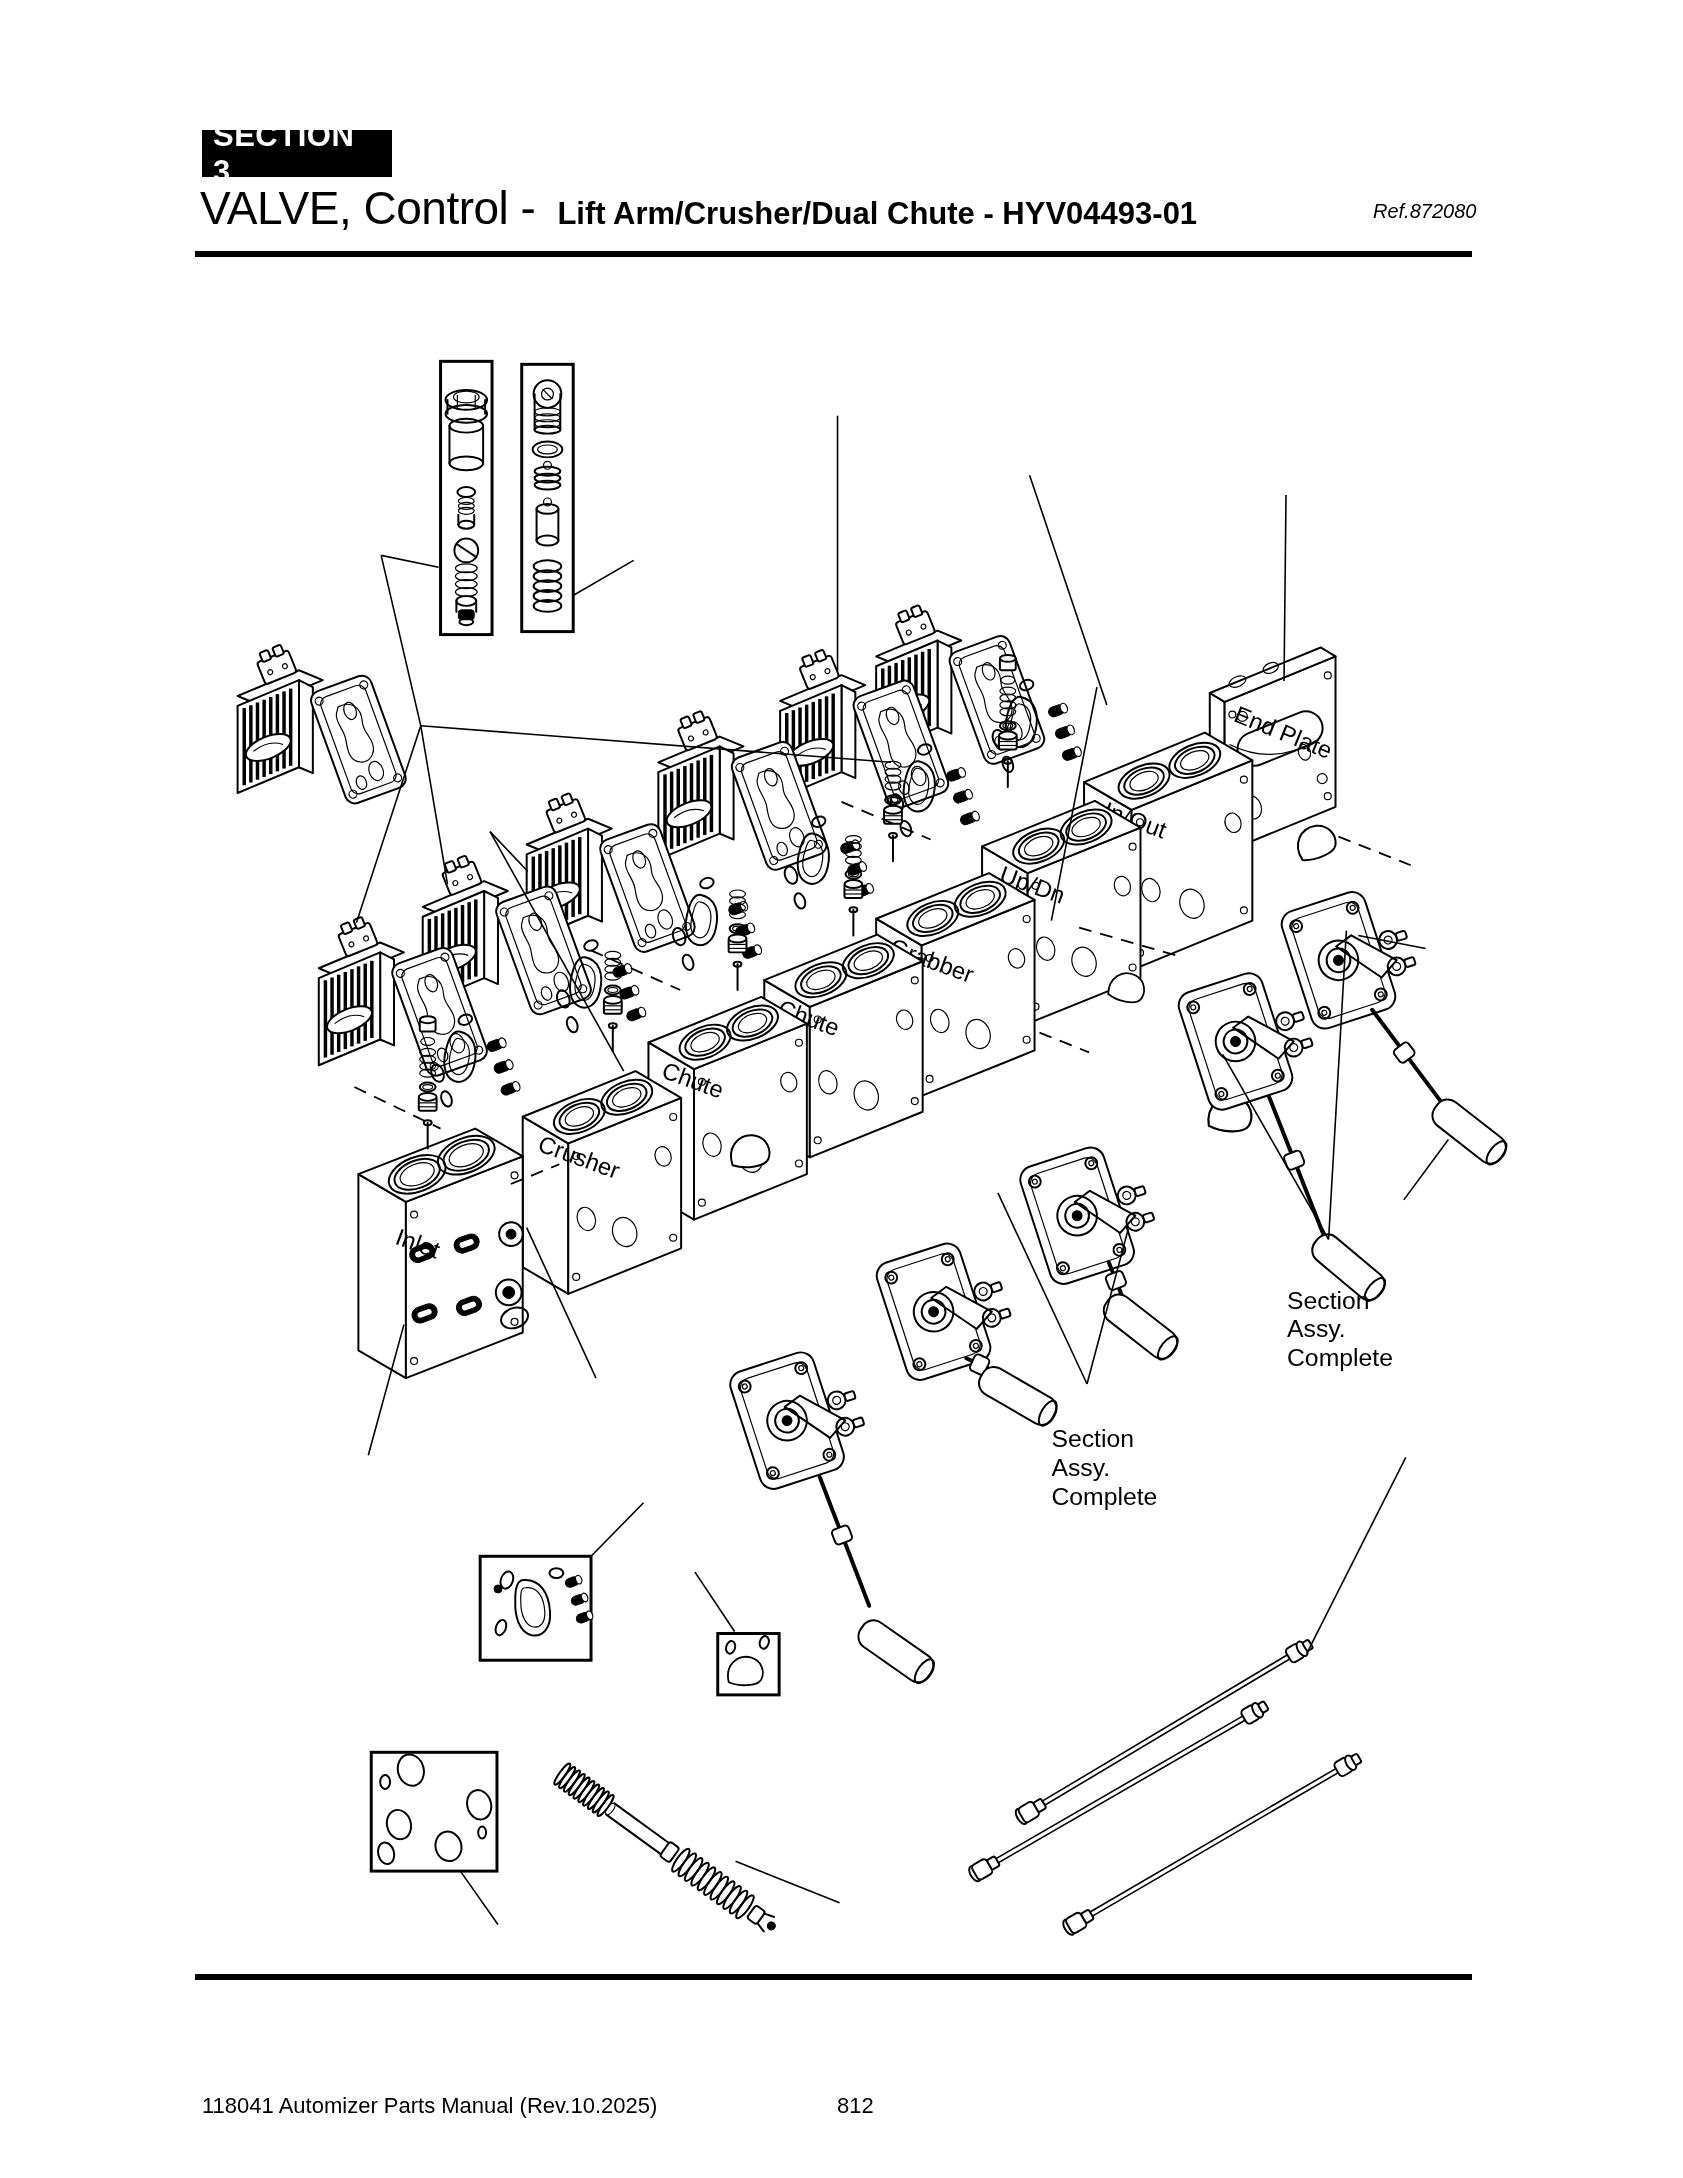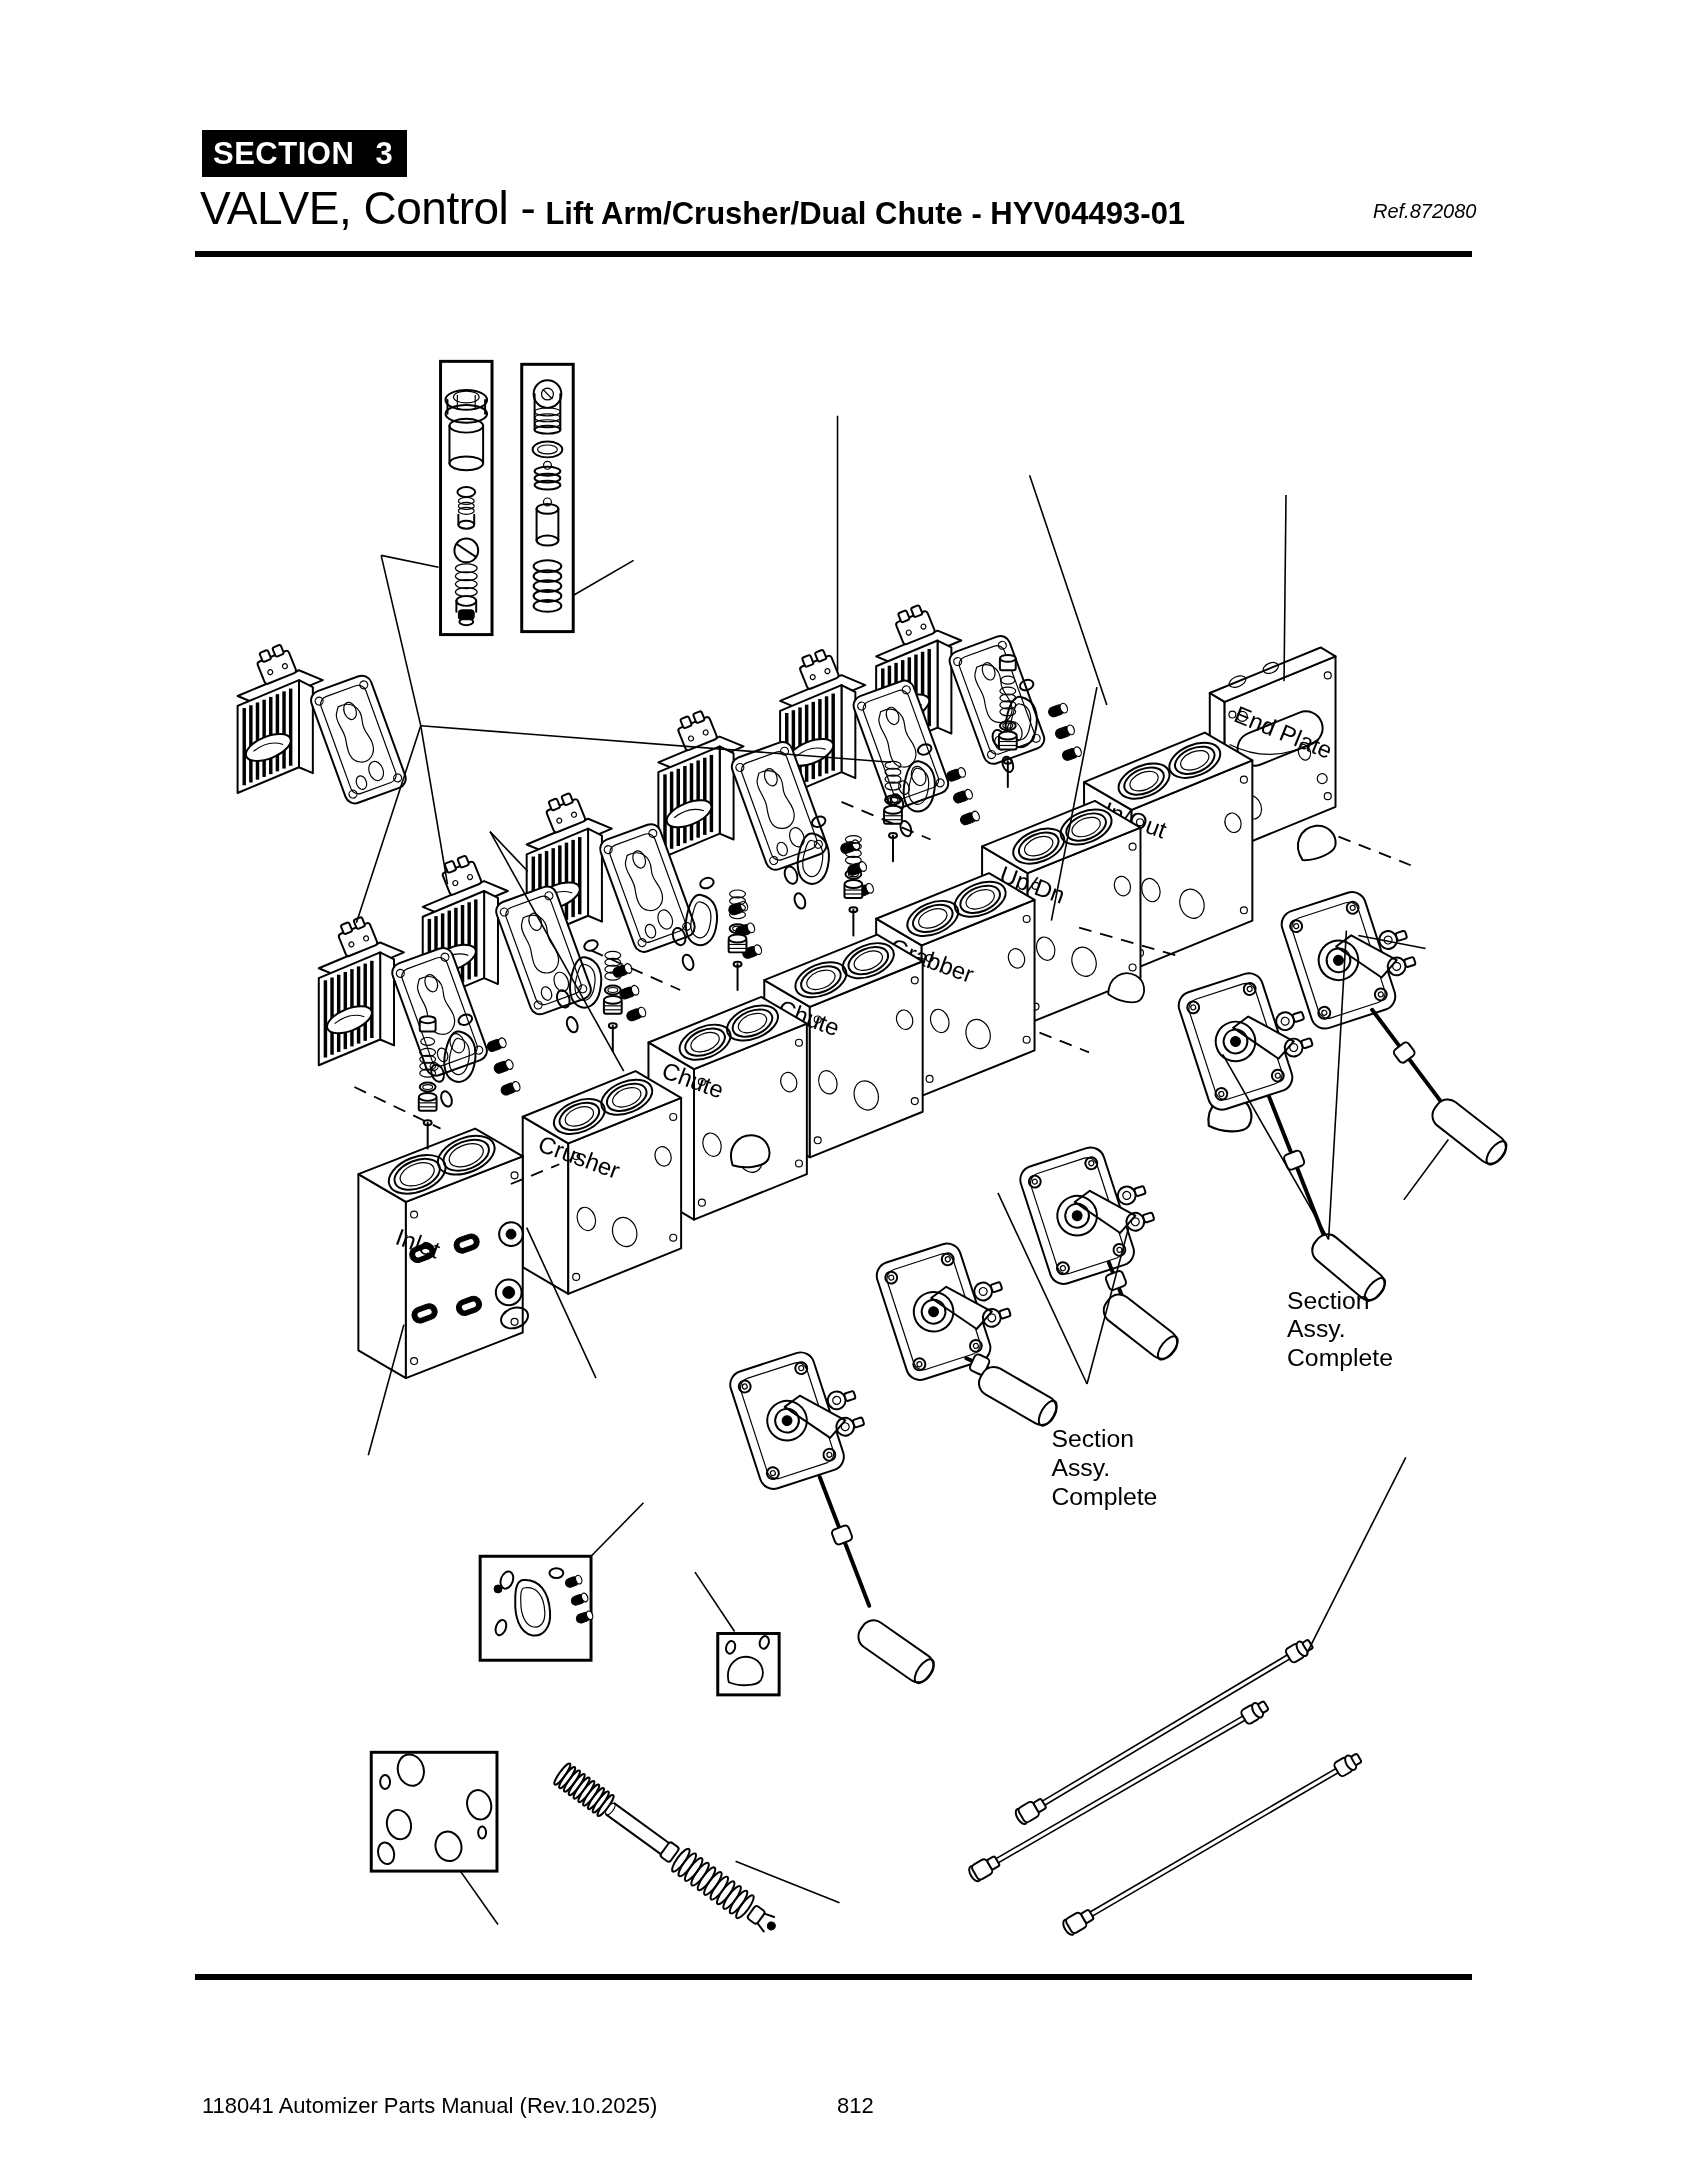--- a/index.html
+++ b/index.html
@@ -1,24 +1,24 @@
 <!DOCTYPE html>
 <html><head>
 <meta charset="utf-8">
 <style>
   html,body{margin:0;padding:0}
   body{width:1683px;height:2178px;background:#fff;position:relative;overflow:hidden;
        font-family:"Liberation Sans",sans-serif;color:#000}
   #diagram{position:absolute;left:0;top:0}
-  .section-box{position:absolute;left:202px;top:130px;width:205px;height:47px;background:#000;color:#fff;
+  .section-box{position:absolute;left:202px;top:130px;width:190px;height:47px;background:#000;color:#fff;
        display:flex;align-items:center;box-sizing:border-box;padding-left:11px;font-size:31px;font-weight:bold;
        word-spacing:12px;letter-spacing:0.5px}
   .title-row{position:absolute;left:200px;top:181px;white-space:nowrap}
   .title-main{font-size:46px;font-weight:normal;letter-spacing:-0.5px}
-  .title-sub{font-size:31px;font-weight:bold;margin-left:10px}
+  .title-sub{font-size:31px;font-weight:bold;margin-left:22px}
   .ref-note{position:absolute;left:1373px;top:200px;font-size:20px;font-style:italic}
   .rule{position:absolute;left:195px;width:1277px;height:6px;background:#000}
   #rule-top{top:251px}
   #rule-bottom{top:1974px}
   .footer-left{position:absolute;left:202px;top:2093px;font-size:22px}
   .footer-page{position:absolute;left:837px;top:2093px;font-size:22px}
   
   .f{fill:#fff;stroke:#000;stroke-width:2;stroke-linejoin:round}
   .fb{fill:#fff;stroke:#000;stroke-width:3}
   .l{fill:none;stroke:#000;stroke-width:2;stroke-linecap:round;stroke-linejoin:round}

